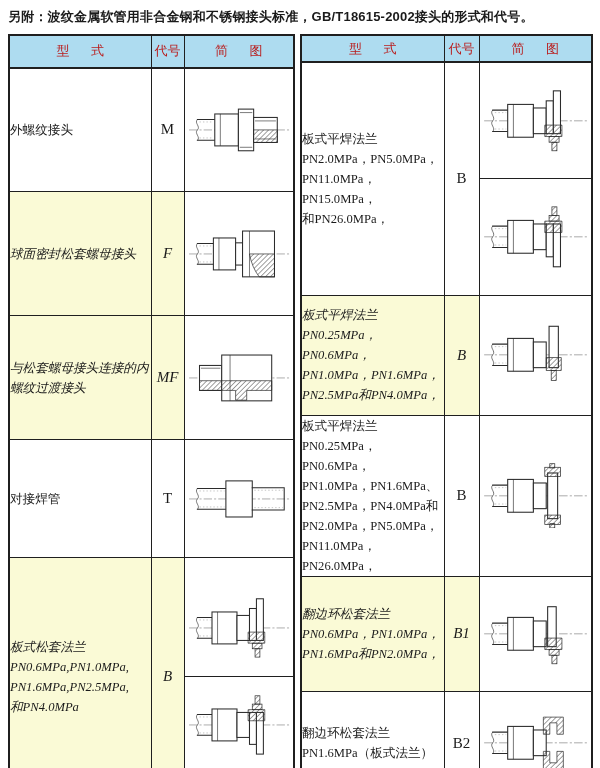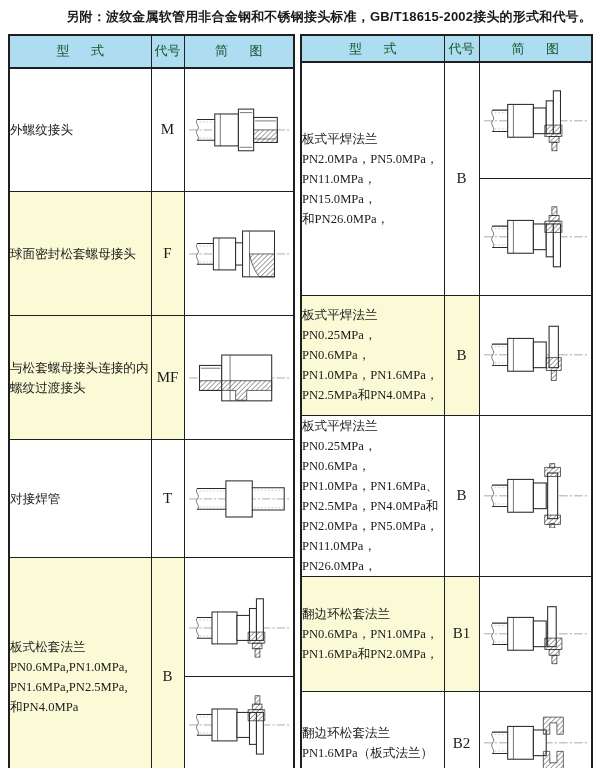--- a/index.html
+++ b/index.html
@@ -1,26 +1,26 @@
 <!DOCTYPE html>
 <html><head>
 <meta charset="utf-8">
 <style>
   html,body{margin:0;padding:0;background:#ffffff;}
   body{width:600px;height:768px;font-family:"Liberation Sans",sans-serif;color:#1a1a1a;position:relative;overflow:hidden;}
-  .note{margin:8px 8px 8px 8px;font-size:13px;font-weight:bold;letter-spacing:0.2px;white-space:pre;text-align:right;}
+  .note{margin:8px 8px 8px 8px;font-size:13px;font-weight:bold;letter-spacing:0.2px;white-space:pre;}
   .tables{display:flex;gap:5px;margin-left:8px;}
   table.jt{border-collapse:collapse;table-layout:fixed;background:#ffffff;}
   table.jt{border:2.5px solid #1f1f1f;}
   table.jt td{border:1.5px solid #1f1f1f;padding:0;overflow:hidden;}
-  tr.hdr td{background:#AEDCF0;text-align:center;vertical-align:middle;font-size:13px;color:#14532d;white-space:pre;border-bottom-width:2px;}
+  tr.hdr td{background:#AEDCF0;text-align:center;vertical-align:middle;font-size:13px;color:#b91c1c;white-space:pre;border-bottom-width:2px;}
   td.tc{font-size:12.6px;line-height:20px;vertical-align:middle;padding:4px 4px 4px 9px;white-space:pre-line;font-family:"Liberation Serif","Liberation Sans",serif;}
   td.cc{text-align:center;vertical-align:middle;font-family:"Liberation Serif",serif;font-size:15px;}
   td.dc{vertical-align:middle;background:#ffffff;}
-  tr.alt td.tc, tr.alt td.cc{background:#FAFAD6;}
+  tr.alt td.tc, tr.alt td.cc{background:#FAFAD6;font-style:italic;}
   .dg{display:flex;align-items:center;justify-content:center;}
   .dg svg{width:96%;display:block;}
   .dstack{display:flex;flex-direction:column;}
   .dhalf{flex:1;display:flex;align-items:center;justify-content:center;border-bottom:1.5px solid #1f1f1f;}
   .dhalf:last-child{border-bottom:none;}
 </style>
 </head>
 <body>
 
 <div class="note">另附：波纹金属软管用非合金钢和不锈钢接头标准，GB/T18615-2002接头的形式和代号。</div>

